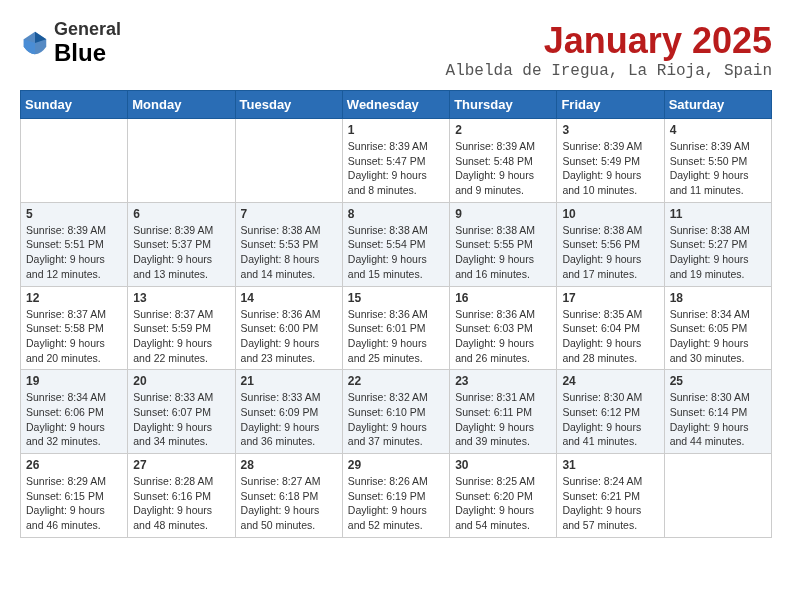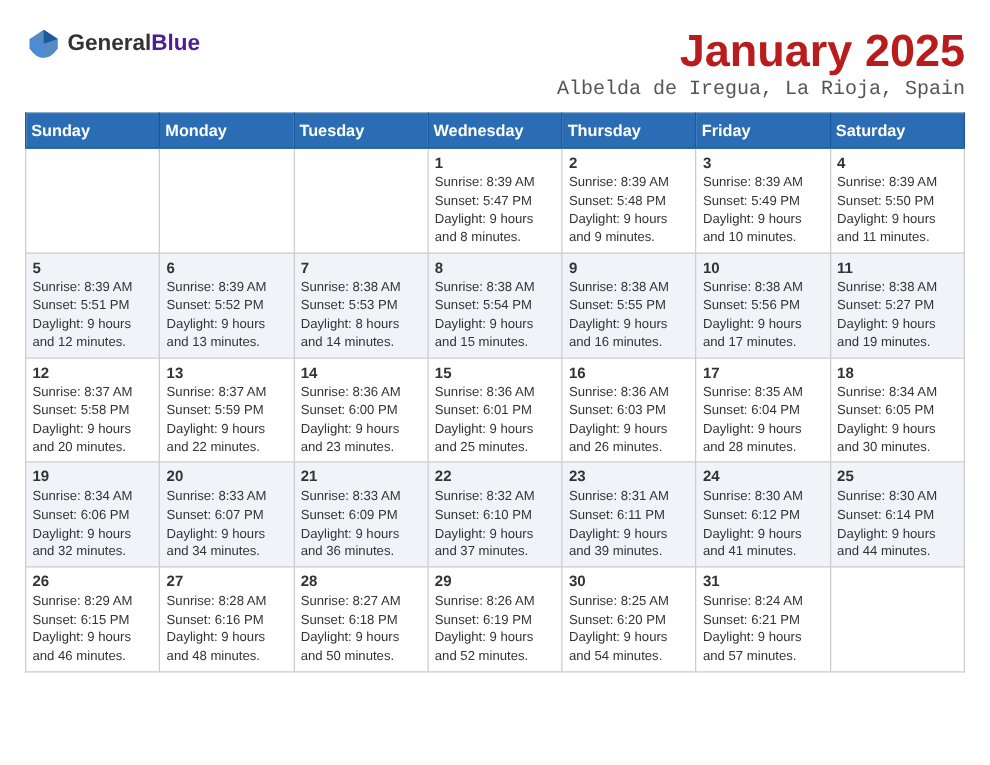--- a/index.html
+++ b/index.html
@@ -16,31 +16,32 @@
       align-items: flex-start;
       margin-bottom: 10px;
     }
     .logo {
       display: flex;
       align-items: center;
       gap: 4px;
     }
     .logo-text {
       display: flex;
+      flex-direction: column;
       line-height: 1.1;
     }
     .logo-general {
       font-size: 18px;
       font-weight: bold;
       color: #333;
     }
     .logo-blue {
-      font-size: 18px;
-      font-weight: bold;
-      color: #4c1d95;
+      font-size: 24px;
+      font-weight: bold;
+      color: #000000;
     }
     .logo-icon {
       width: 30px;
       height: 30px;
     }
     .title-section {
       text-align: right;
     }
     .month-title {
       font-size: 36px;
@@ -172,21 +173,21 @@
         <div class="day-info">
           <span>Sunrise: 8:39 AM</span><br>
           <span>Sunset: 5:51 PM</span><br>
           <span>Daylight: 9 hours and 12 minutes.</span>
         </div>
         </td>
         <td>
           <div class="day-num">6</div>
         <div class="day-info">
           <span>Sunrise: 8:39 AM</span><br>
-          <span>Sunset: 5:52 PM</span><br>
+          <span>Sunset: 5:37 PM</span><br>
           <span>Daylight: 9 hours and 13 minutes.</span>
         </div>
         </td>
         <td>
           <div class="day-num">7</div>
         <div class="day-info">
           <span>Sunrise: 8:38 AM</span><br>
           <span>Sunset: 5:53 PM</span><br>
           <span>Daylight: 8 hours and 14 minutes.</span>
         </div>

